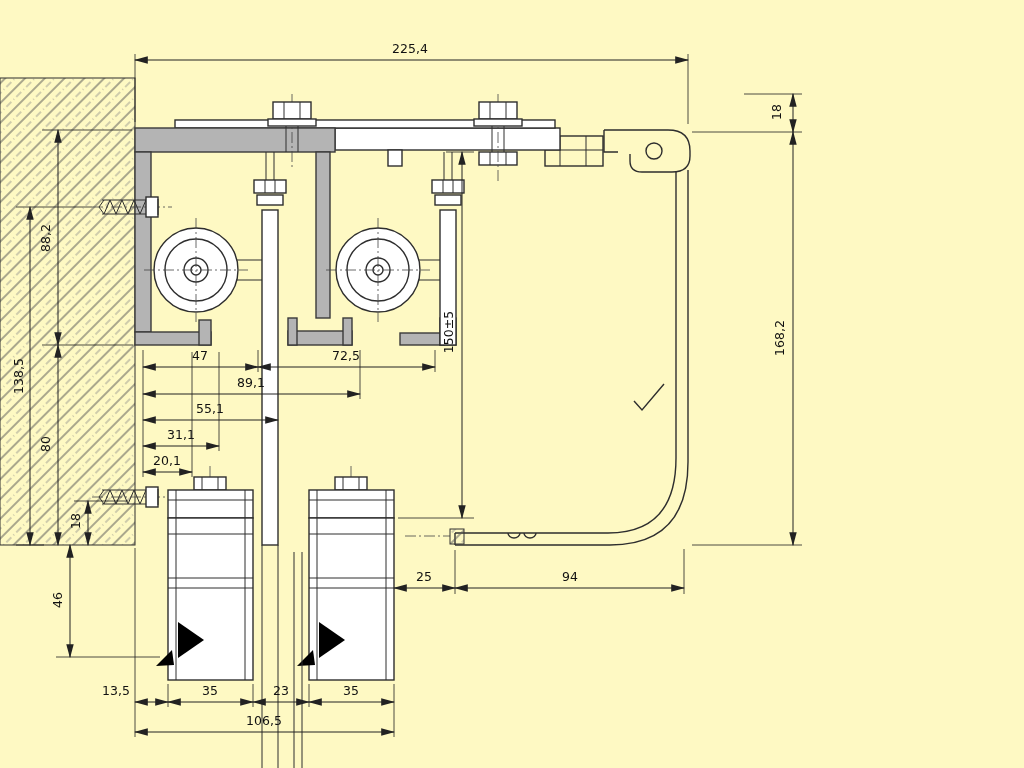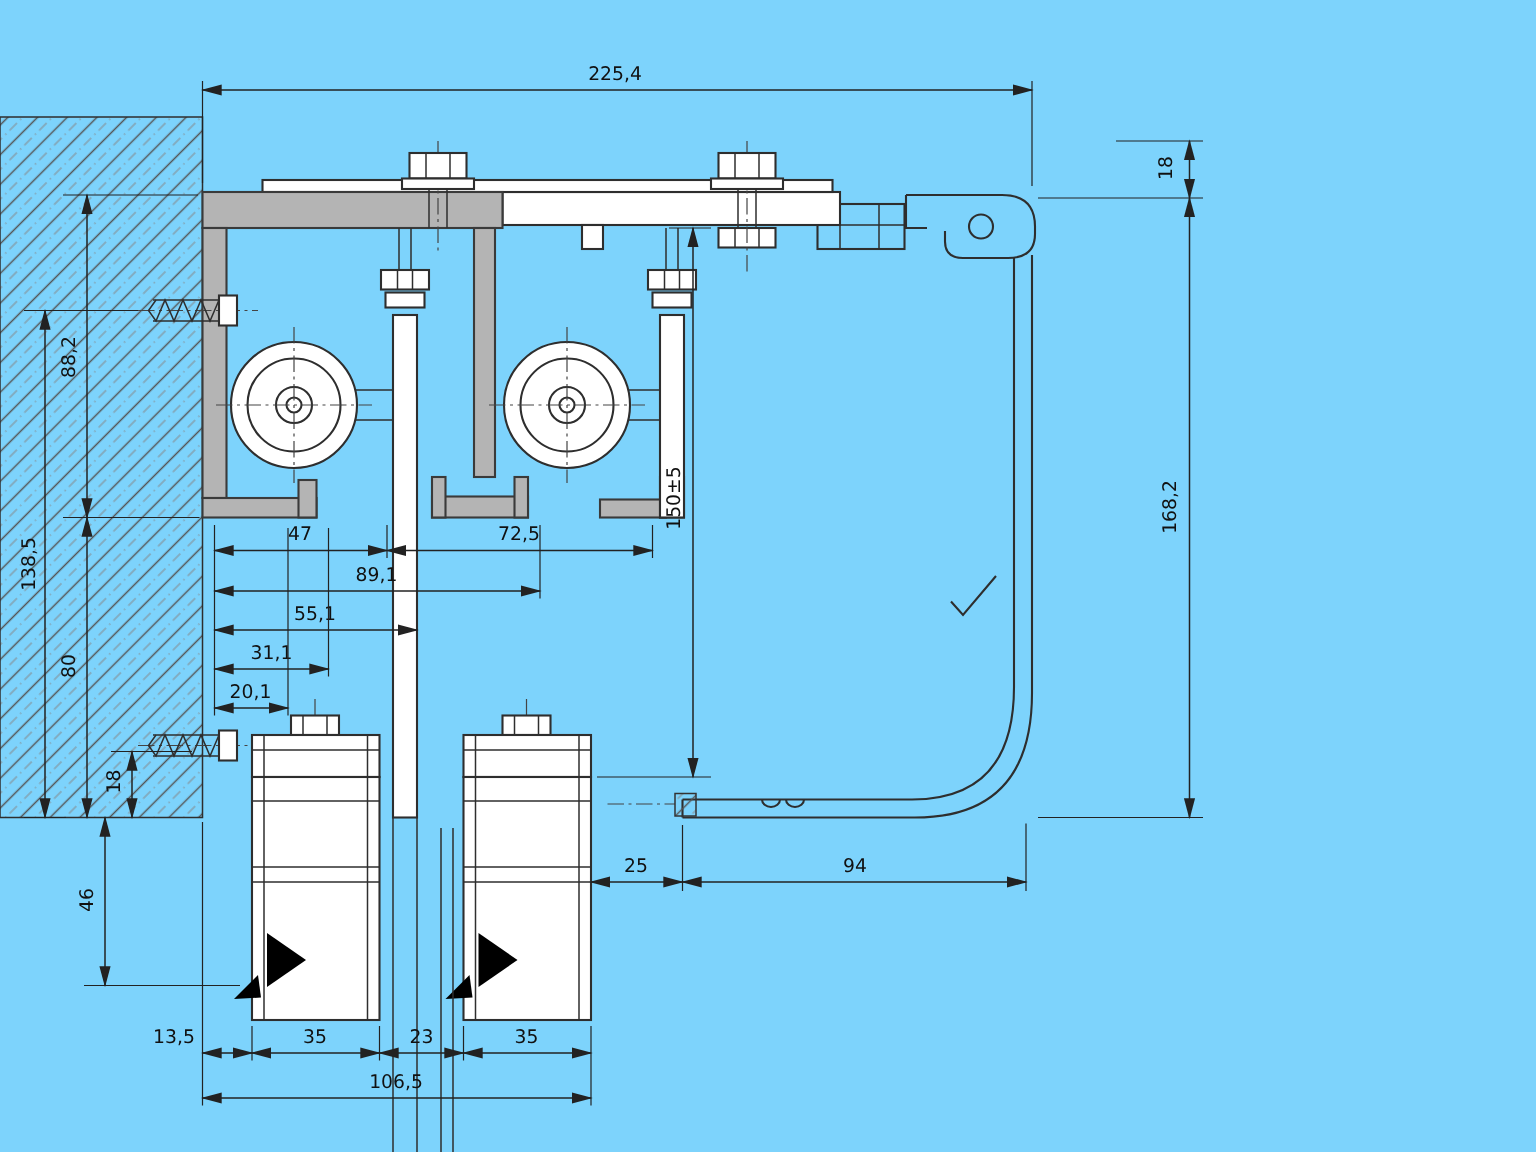--- a/index.html
+++ b/index.html
@@ -1,16 +1,16 @@
 <!DOCTYPE html>
 <html><head>
 <meta charset="utf-8">
 <style>
   html,body{margin:0;padding:0;background:#fff}
-  .stage{position:relative;width:1024px;height:768px;background:#7dd3fc;overflow:hidden;font-family:"DejaVu Sans",sans-serif}
+  .stage{position:relative;width:1024px;height:768px;background:#fef9c3;overflow:hidden;font-family:"DejaVu Sans",sans-serif}
   svg{display:block}
   svg text{font-family:"DejaVu Sans",sans-serif;font-size:12.5px;fill:#111}
   .thin{stroke:#2e2e2e;stroke-width:1;fill:none}
   .out{fill:#fff;stroke:#2e2e2e;stroke-width:1.4}
   .out2{fill:none;stroke:#2e2e2e;stroke-width:1.4}
   .prof{stroke:#3a3a3a;stroke-width:1.4}
   .dim{stroke:#222;stroke-width:1;fill:none}
   .ext{stroke:#222;stroke-width:0.8;fill:none}
   .cl{stroke:#444;stroke-width:0.8;fill:none;stroke-dasharray:11 3 2 3}
   .blk{fill:#000;stroke:none}

